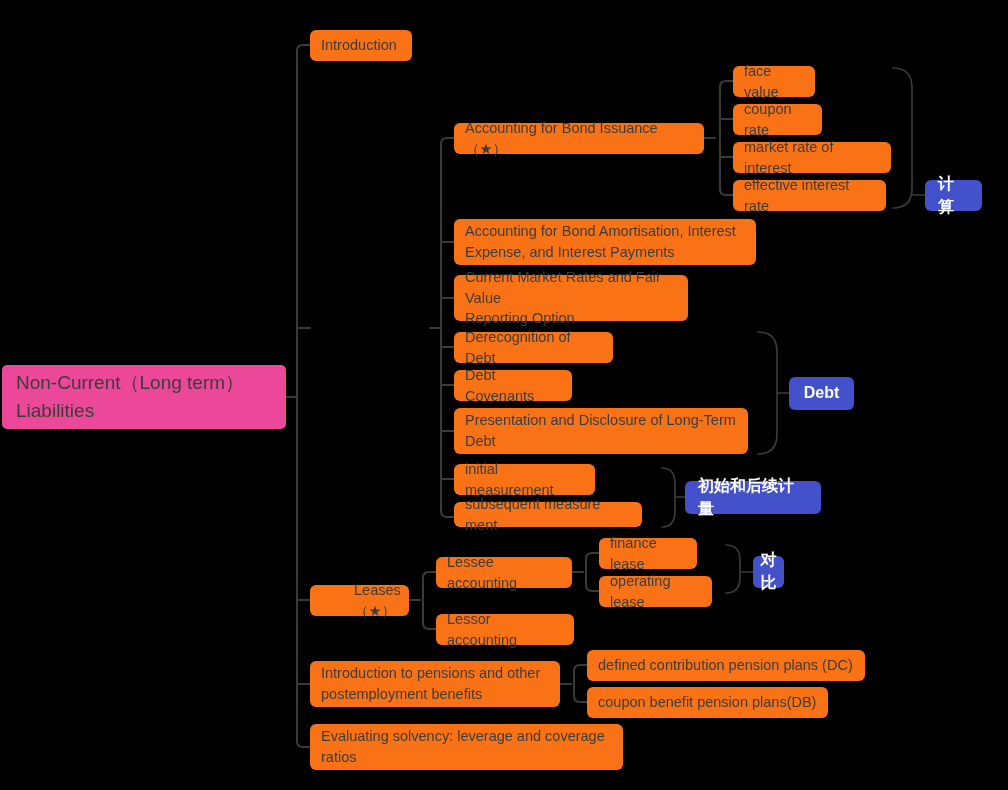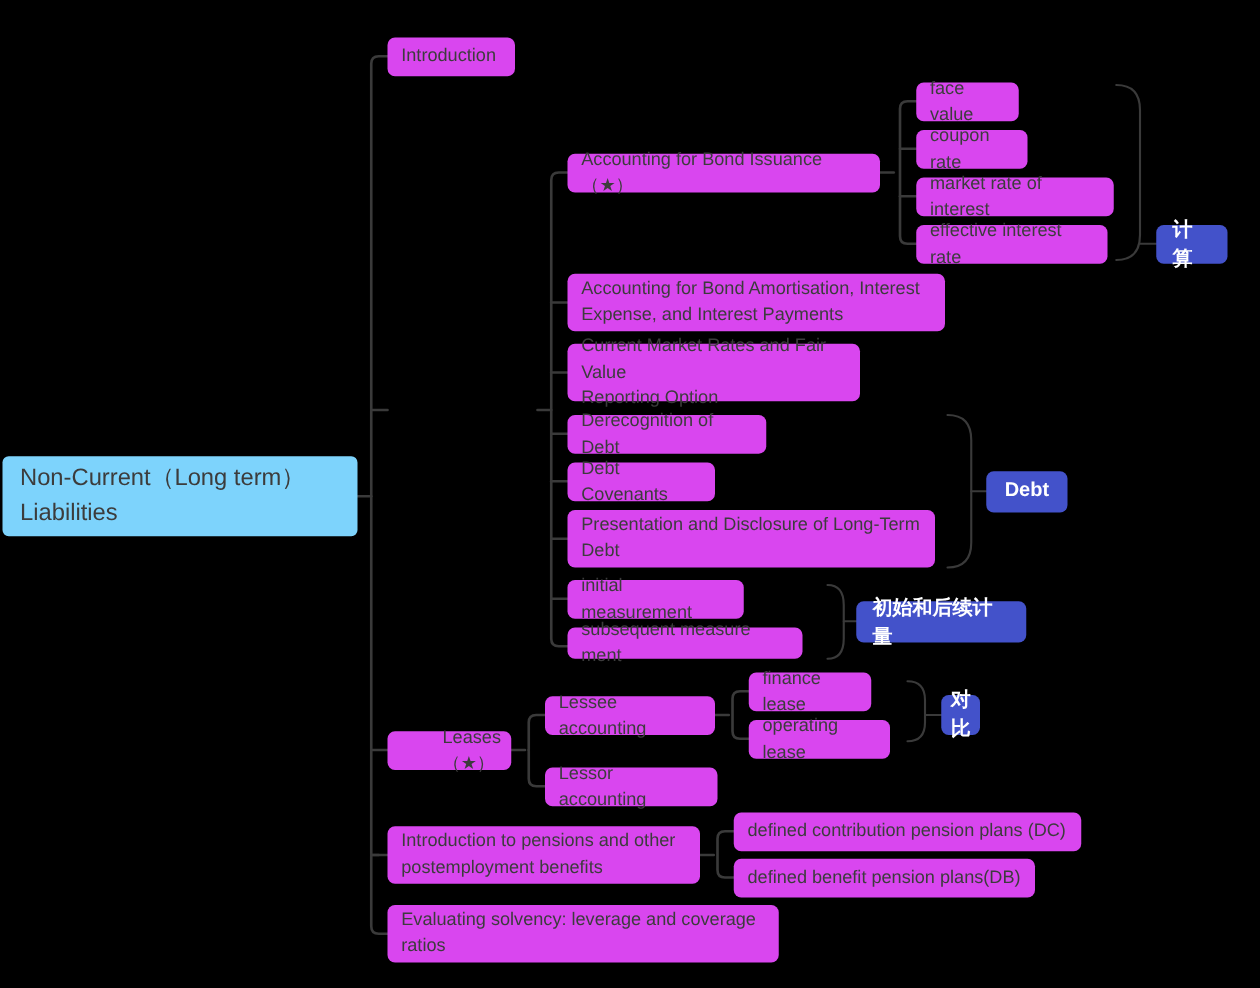--- a/index.html
+++ b/index.html
@@ -25,31 +25,31 @@
     position: absolute;
     left: 0; top: 0;
     width: 1008px;
     height: 790px;
     pointer-events: none;
   }
   .node {
     position: absolute;
     box-sizing: border-box;
     border-radius: 6px;
-    background: #d946ef;
+    background: #f97316;
     color: #3c3c3c;
     font-size: 14.5px;
     line-height: 1.42;
     padding: 7px 11px;
     white-space: pre-wrap;
     display: flex;
     align-items: center;
   }
   .node.root {
-    background: #7dd3fc;
+    background: #ec4899;
     color: #3c3c3c;
     font-size: 19px;
     line-height: 1.45;
     padding: 14px 14px;
     border-radius: 5px;
   }
   .node.badge {
     background: #4352ca;
     color: #ffffff;
     font-weight: bold;
@@ -207,21 +207,21 @@
 
   <div class="node" style="left:599px; top:576px; width:113px; height:31px;">
     <span class="txt">operating lease</span>
   </div>
 
   <div class="node" style="left:587px; top:650px; width:278px; height:31px;">
     <span class="txt">defined contribution pension plans (DC)</span>
   </div>
 
   <div class="node" style="left:587px; top:687px; width:241px; height:31px;">
-    <span class="txt">defined benefit pension plans(DB)</span>
+    <span class="txt">coupon benefit pension plans(DB)</span>
   </div>
 
   <div class="node badge cn" style="left:925px; top:180px; width:57px; height:31px;">
     <span class="txt">计算</span>
   </div>
 
   <div class="node badge" style="left:789px; top:377px; width:65px; height:33px;">
     <span class="txt">Debt</span>
   </div>
 

